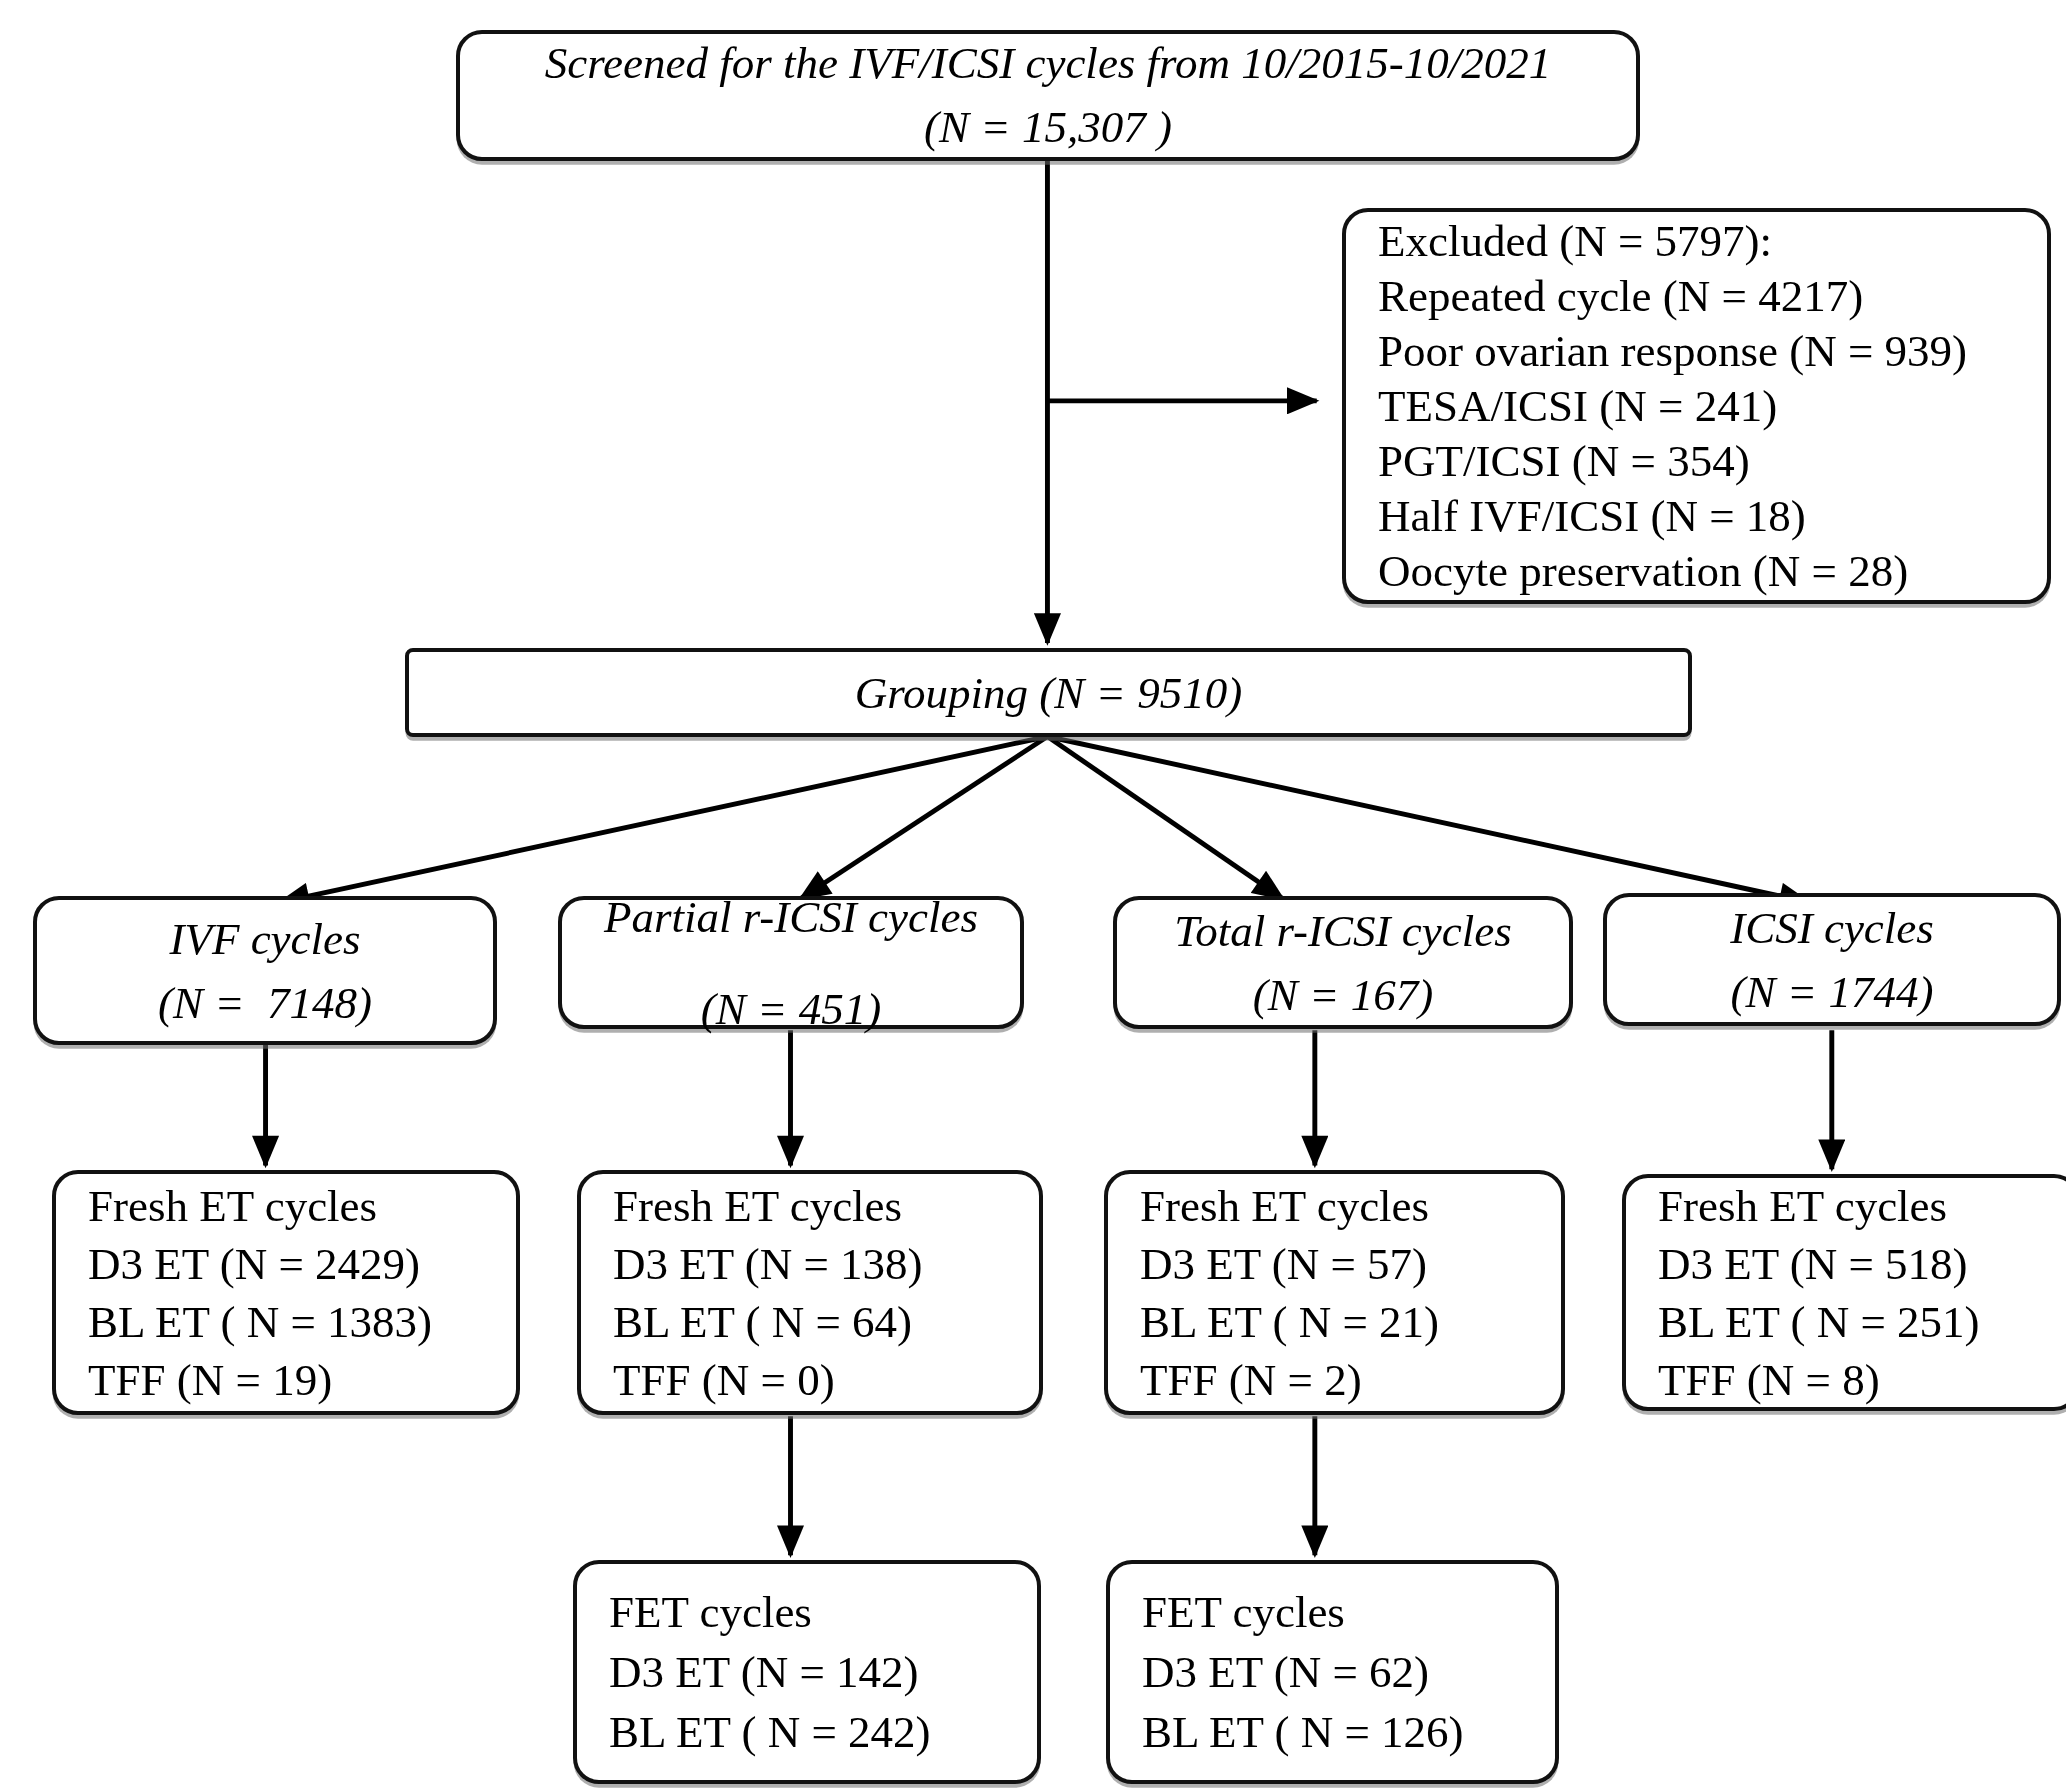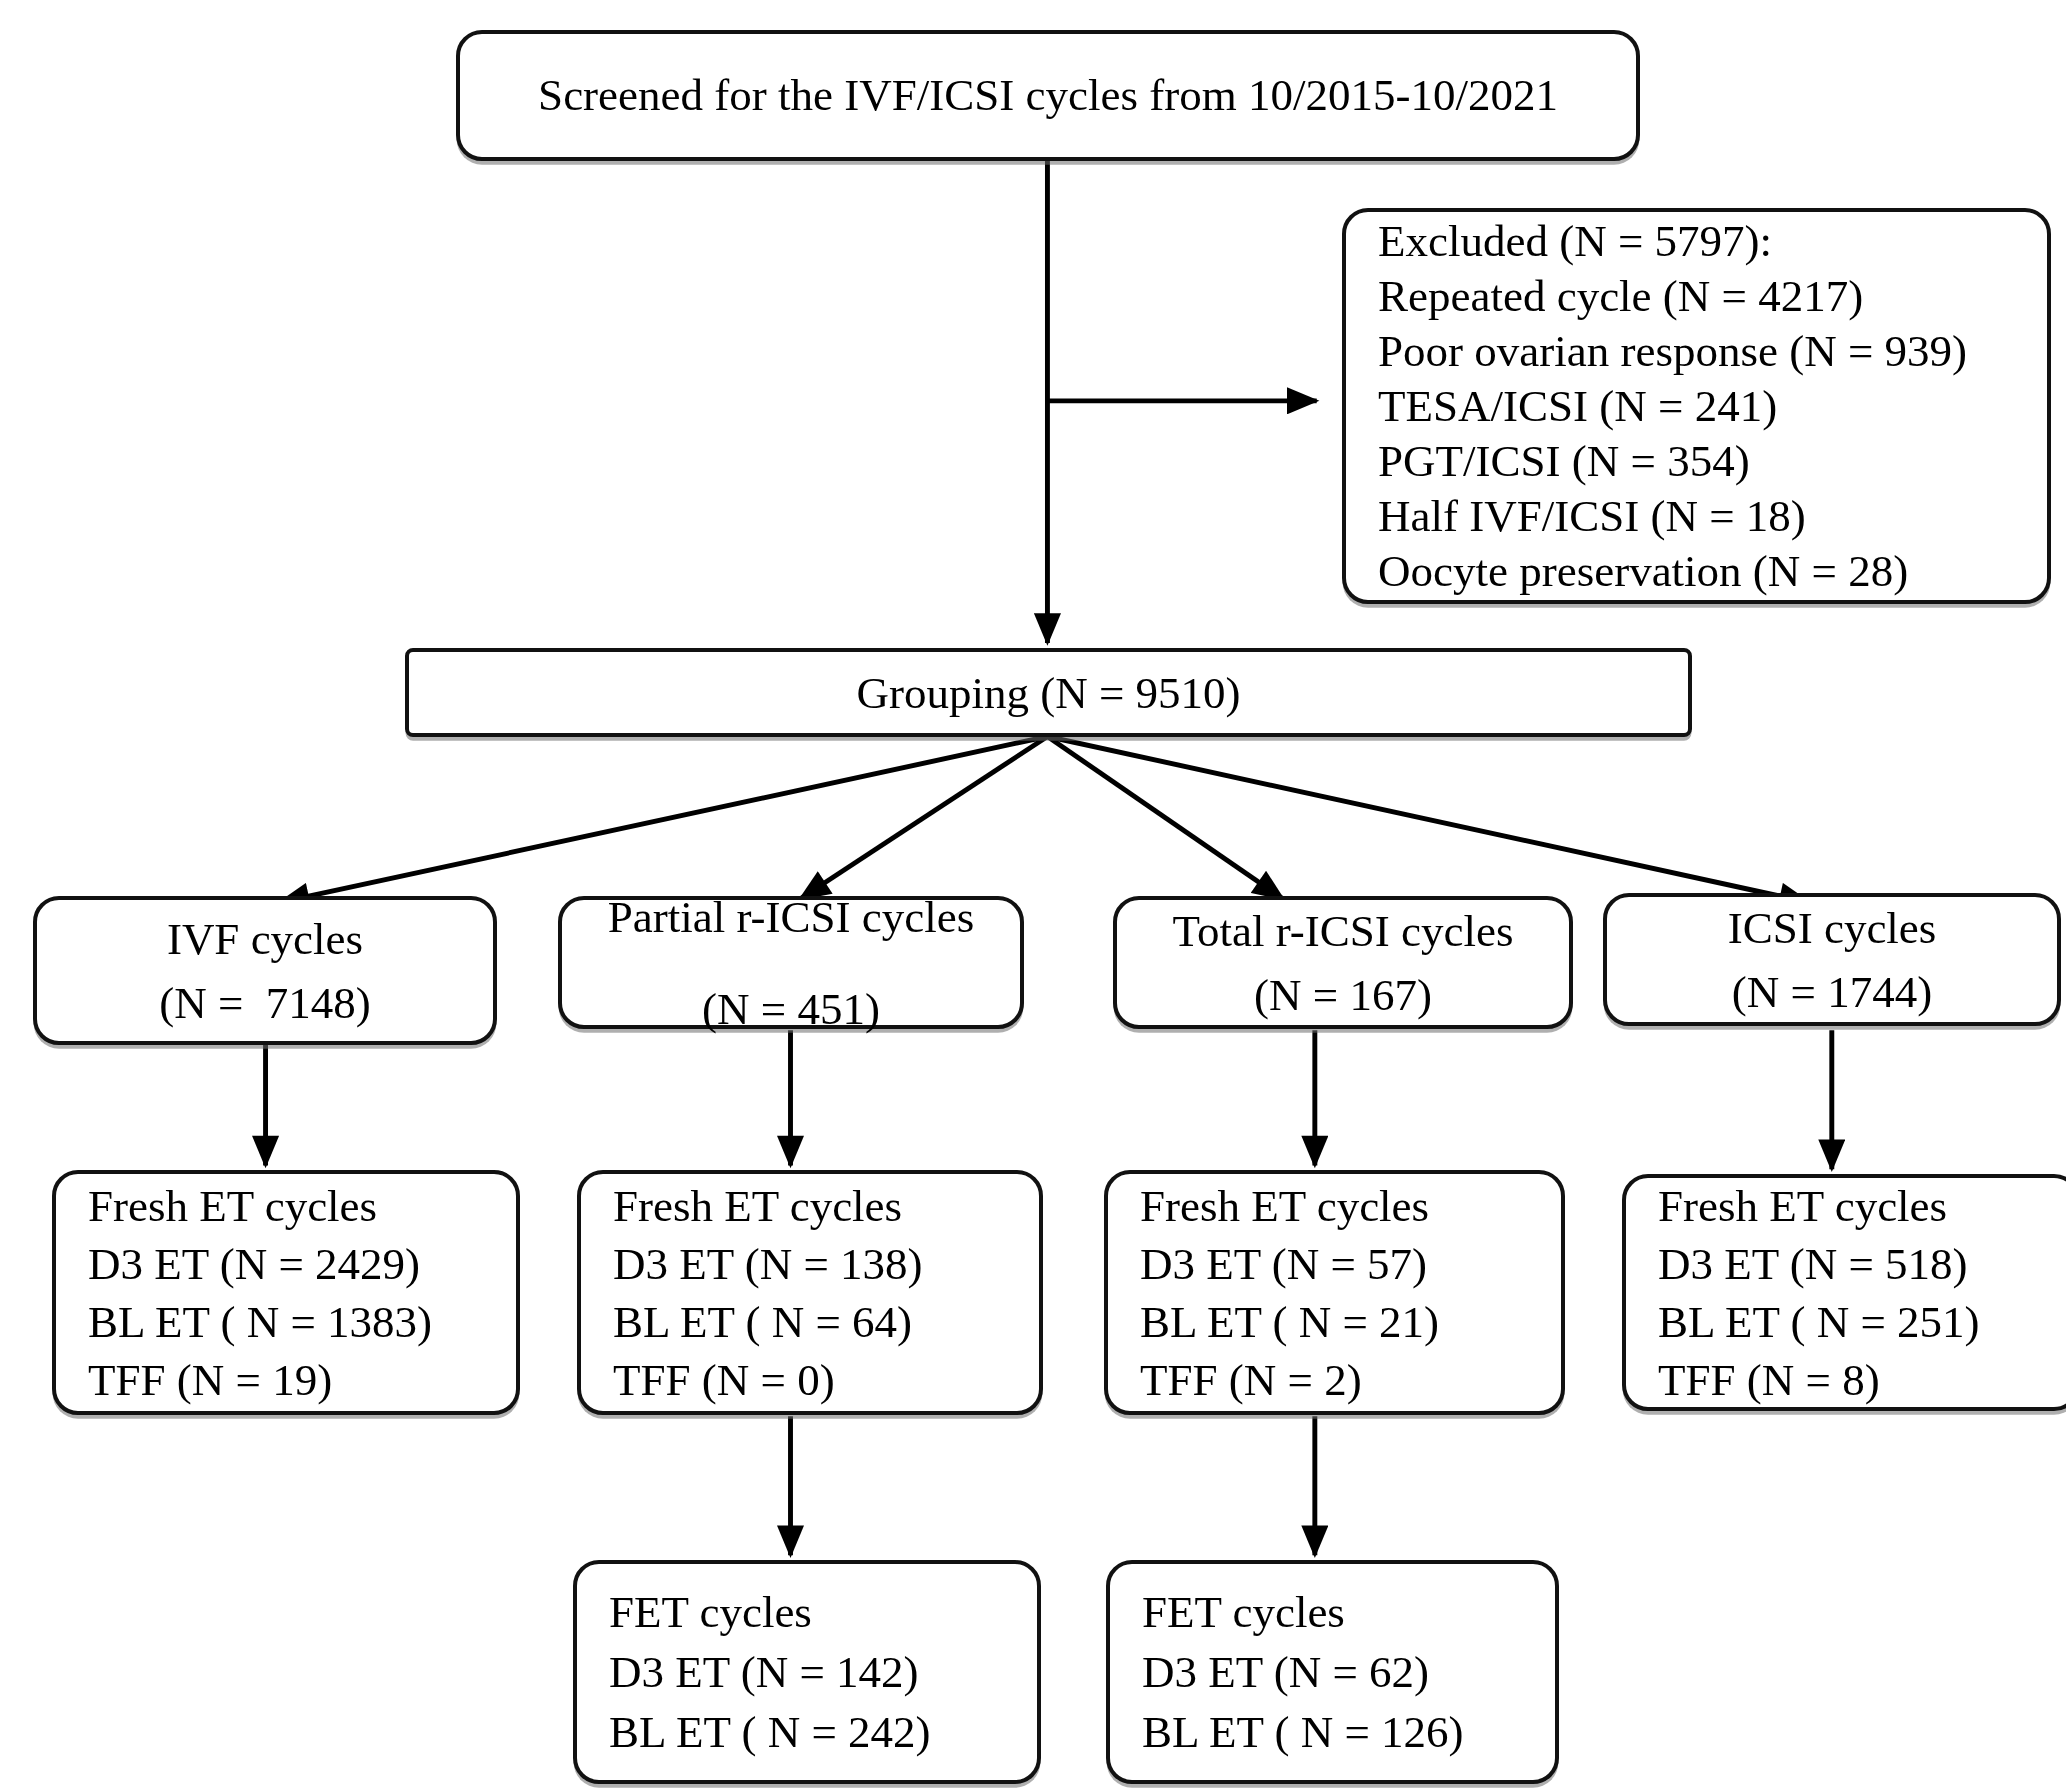--- a/index.html
+++ b/index.html
@@ -16,21 +16,21 @@
     box-sizing: border-box;
     background: #ffffff;
     border: 4.3px solid #111111;
     border-radius: 26px;
     display: flex;
     flex-direction: column;
     justify-content: center;
     font-size: 45px;
     box-shadow: 0 4.3px 0 -0.6px rgba(110,110,110,0.55);
   }
-  .center { text-align: center; }
+  .center { text-align: center; font-style: italic; }
   .leftal { align-items: flex-start; text-align: left; padding-left: 32px; padding-right: 9.8px; margin-left: 19px; }
   .line { white-space: pre; }
   .lh-title .line { line-height: 64px; }
   .lh-excl  .line { line-height: 55px; }
   .lh-fresh .line { line-height: 58px; }
   .lh-fet   .line { line-height: 60px; }
   #arrows {
     position: absolute;
     left: 0; top: 0;
     width: 2066px; height: 1792px;
@@ -58,20 +58,21 @@
     <line x1="432" y1="1676" x2="432" y2="1896" marker-end="url(#ah)"></line>
     <line x1="1286" y1="1676" x2="1286" y2="1896" marker-end="url(#ah)"></line>
     <line x1="2139" y1="1676" x2="2139" y2="1896" marker-end="url(#ah)"></line>
     <line x1="2980" y1="1676" x2="2980" y2="1902" marker-end="url(#ah)"></line>
     <line x1="1286" y1="2304" x2="1286" y2="2530" marker-end="url(#ah)"></line>
     <line x1="2139" y1="2304" x2="2139" y2="2530" marker-end="url(#ah)"></line>
   </svg>
 
   <div class="box center lh-title" style="left:456px; top:29.5px; width:1184px; height:131px;">
     <div class="line">Screened for the IVF/ICSI cycles from 10/2015-10/2021</div>
+    <div class="line">(N = 15,307 )</div>
   </div>
 
   <div class="box leftal lh-excl" style="left:1323px; top:208px; width:709px; height:396px;">
     <div class="line">Excluded (N = 5797):</div>
     <div class="line">Repeated cycle (N = 4217)</div>
     <div class="line">Poor ovarian response (N = 939)</div>
     <div class="line">TESA/ICSI (N = 241)</div>
     <div class="line">PGT/ICSI (N = 354)</div>
     <div class="line">Half IVF/ICSI (N = 18)</div>
     <div class="line">Oocyte preservation (N = 28)</div>

